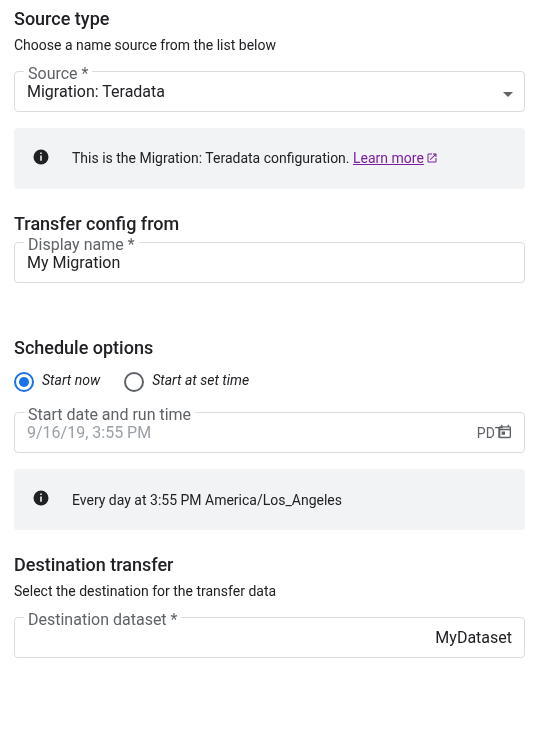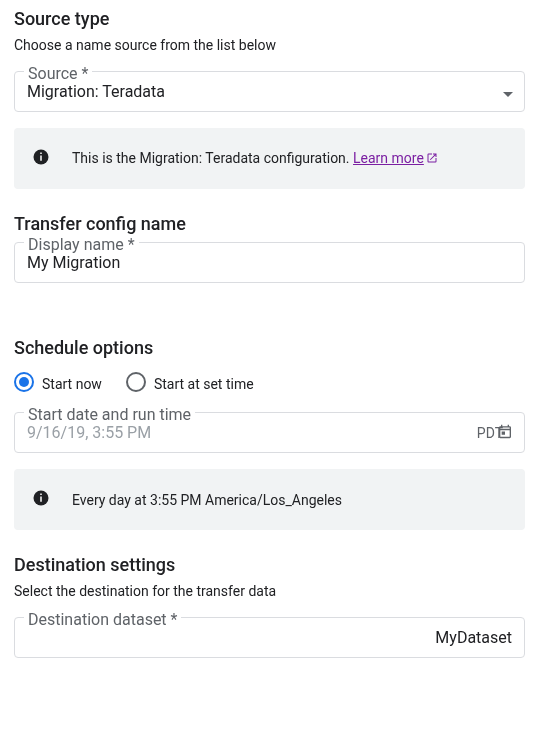--- a/index.html
+++ b/index.html
@@ -85,23 +85,24 @@
       margin-left: 2px;
     }
     .radio-group {
       display: flex;
       gap: 24px;
       margin-bottom: 20px;
       align-items: center;
     }
     .radio-option {
       display: flex;
-      align-items: flex-end;
+      align-items: flex-start;
       gap: 8px;
       cursor: pointer;
+      font-style: italic;
     }
     .radio-circle {
       width: 20px;
       height: 20px;
       border: 2px solid #5f6368;
       border-radius: 50%;
       display: flex;
       align-items: center;
       justify-content: center;
       flex-shrink: 0;
@@ -170,21 +171,21 @@
     </span>
     <span class="info-text">
       <span>This is the Migration: Teradata configuration. </span><a class="link"><span>Learn more</span><span class="link-icon"><svg width="12" height="12" viewBox="0 0 24 24">
               <path d="M19 19H5V5h7V3H5a2 2 0 0 0-2 2v14a2 2 0 0 0 2 2h14a2 2 0 0 0 2-2v-7h-2v7zM14 3v2h3.59l-9.83 9.83 1.41 1.41L19 6.41V10h2V3h-7z" fill="#7b1fa2"></path>
             </svg></span></a>
     </span>
   </div>
 </div>
 
 <div class="section">
-  <h2 class="section-title">Transfer config name</h2>
+  <h2 class="section-title">Transfer config from</h2>
   <div class="field-wrapper" style="margin-top:4px;">
     <label class="field-label">Display name *</label>
     <input type="text" class="field-input" value="My Migration" style="">
   </div>
 </div>
 
 <div class="schedule-gap"></div>
 
 <div class="section">
   <h2 class="section-title" style="margin-bottom:14px;">Schedule options</h2>
@@ -222,20 +223,20 @@
           <circle cx="12" cy="12" r="10" fill="#202124"></circle>
           <rect x="11" y="10" width="2" height="7" fill="#fff"></rect>
           <rect x="11" y="6" width="2" height="2" fill="#fff"></rect>
         </svg>
     </span>
     <span class="info-text">Every day at 3:55 PM America/Los_Angeles</span>
   </div>
 </div>
 
 <div class="section" style="margin-bottom:0;">
-  <h2 class="section-title">Destination settings</h2>
+  <h2 class="section-title">Destination transfer</h2>
   <p class="section-subtitle">Select the destination for the transfer data</p>
 
   <div class="field-wrapper" style="margin-bottom:8px;">
     <label class="field-label">Destination dataset *</label>
     <input type="text" class="field-input" style="font-size: 16px; text-align: right;" value="MyDataset">
   </div>
 </div>
 
 </body></html>

